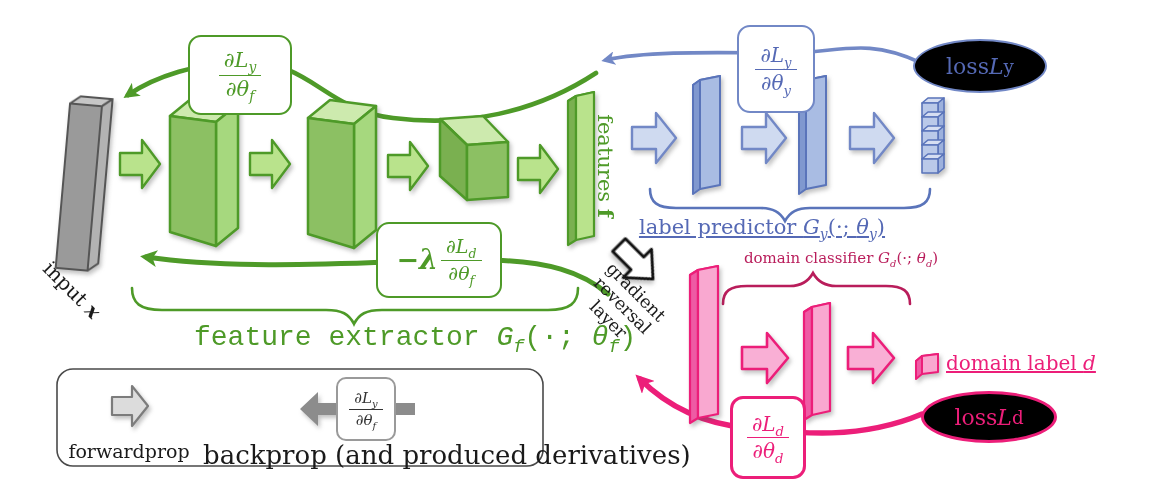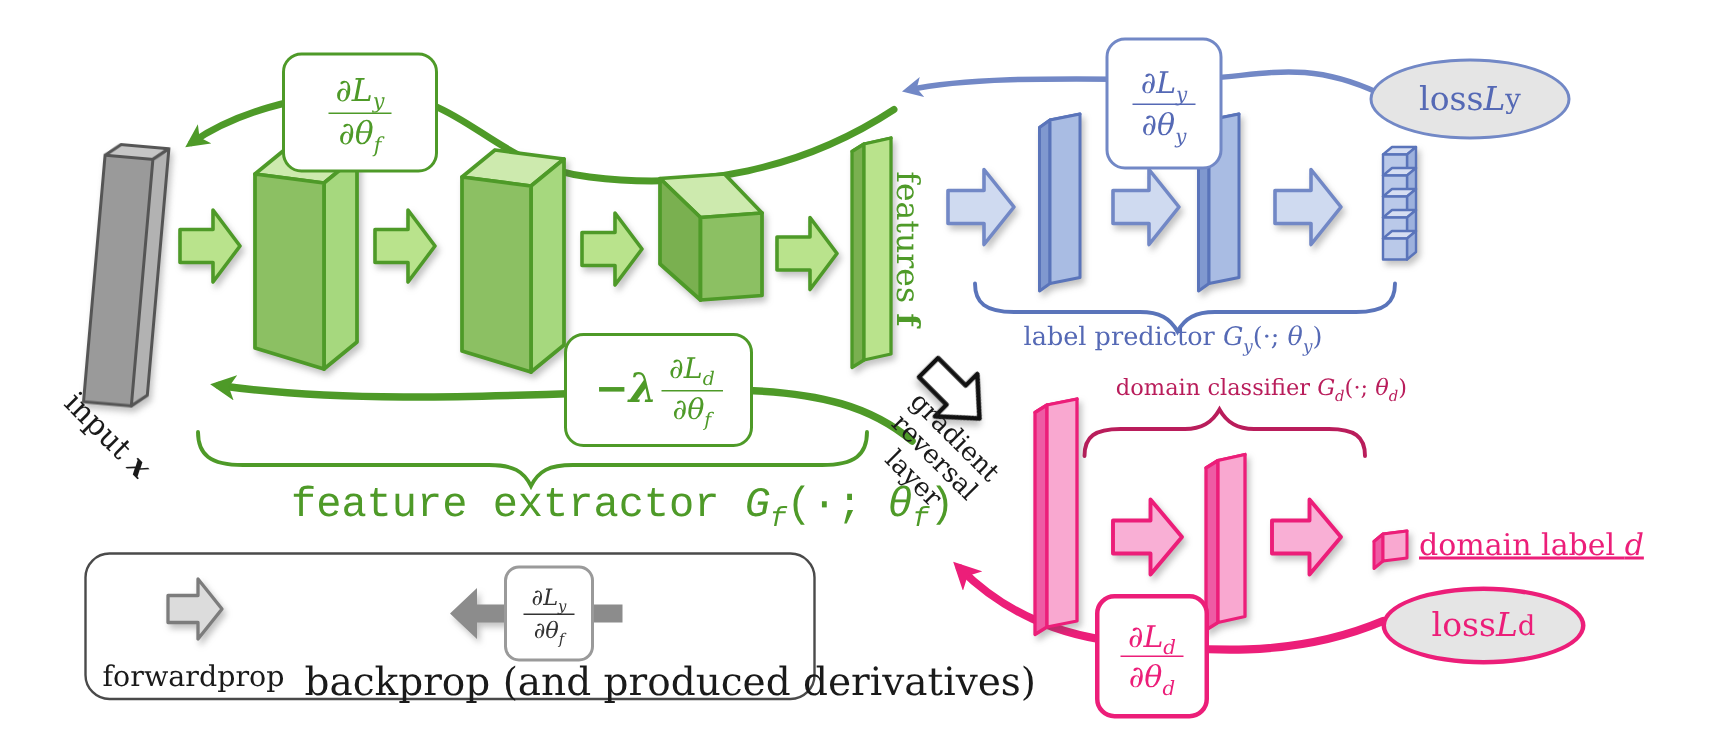--- a/index.html
+++ b/index.html
@@ -21,21 +21,21 @@
         justify-content:center;font-style:italic;line-height:1.12;}
   .fbox .num{border-bottom:1.7px solid currentColor;padding:0 5px 2px;}
   .fbox .den{padding-top:2px;}
   .frac{text-align:center;}
   .fbox.green{border:2.6px solid var(--green);color:var(--green);}
   .fbox.blue{border:2.6px solid var(--blue);color:var(--blue-text);}
   .fbox.pink{border:3px solid var(--pink);color:var(--pink);}
   .fbox.gray{border:2.6px solid #9a9a9a;color:#333;border-radius:10px;}
   .lam{font-weight:bold;font-size:27px;margin-right:3px;font-style:italic;}
   .oval{position:absolute;border-radius:50%;display:flex;align-items:center;justify-content:center;
-        background:#e5e5e5;white-space:nowrap;}
+        background:#000000;white-space:nowrap;}
   .rot45{transform:rotate(45deg);}
   .rot90{transform:rotate(90deg);}
 </style>
 </head>
 <body>
 
 <div id="stage">
 
 <svg id="shapes" width="1152" height="495" viewBox="0 0 1152 495">
   <defs>
@@ -215,21 +215,21 @@
 </div>
 
 <div class="lbl green-t rot90 center" style="left:515px;top:153px;width:180px;height:26px;font-size:21px;">
   <span>features </span><b>f</b>
 </div>
 
 <div class="lbl green-t center" style="left:194px;top:322px;width:320px;font-size:28px;font-family:Liberation Mono, monospace;">
   <span>feature extractor </span><i>G</i><sub>f</sub><span>(·; </span><i>θ</i><sub>f</sub><span>)</span>
 </div>
 
-<div class="lbl blue-t center" style="left:632px;top:215px;width:300px;font-size:17px;">
+<div class="lbl blue-t center" style="left:612px;top:215px;width:300px;font-size:21px;text-decoration:underline;">
   <span>label predictor </span><i>G</i><sub>y</sub><span>(·; </span><i>θ</i><sub>y</sub><span>)</span>
 </div>
 
 <div class="lbl crimson-t center" style="left:691px;top:249px;width:300px;font-size:15px;">
   <span>domain classifier </span><i>G</i><sub>d</sub><span>(·; </span><i>θ</i><sub>d</sub><span>)</span>
 </div>
 
 
 <div class="lbl pink-t" style="left:946px;top:351px;font-size:20px;text-decoration:underline;">
   <span>domain label </span><i>d</i>

